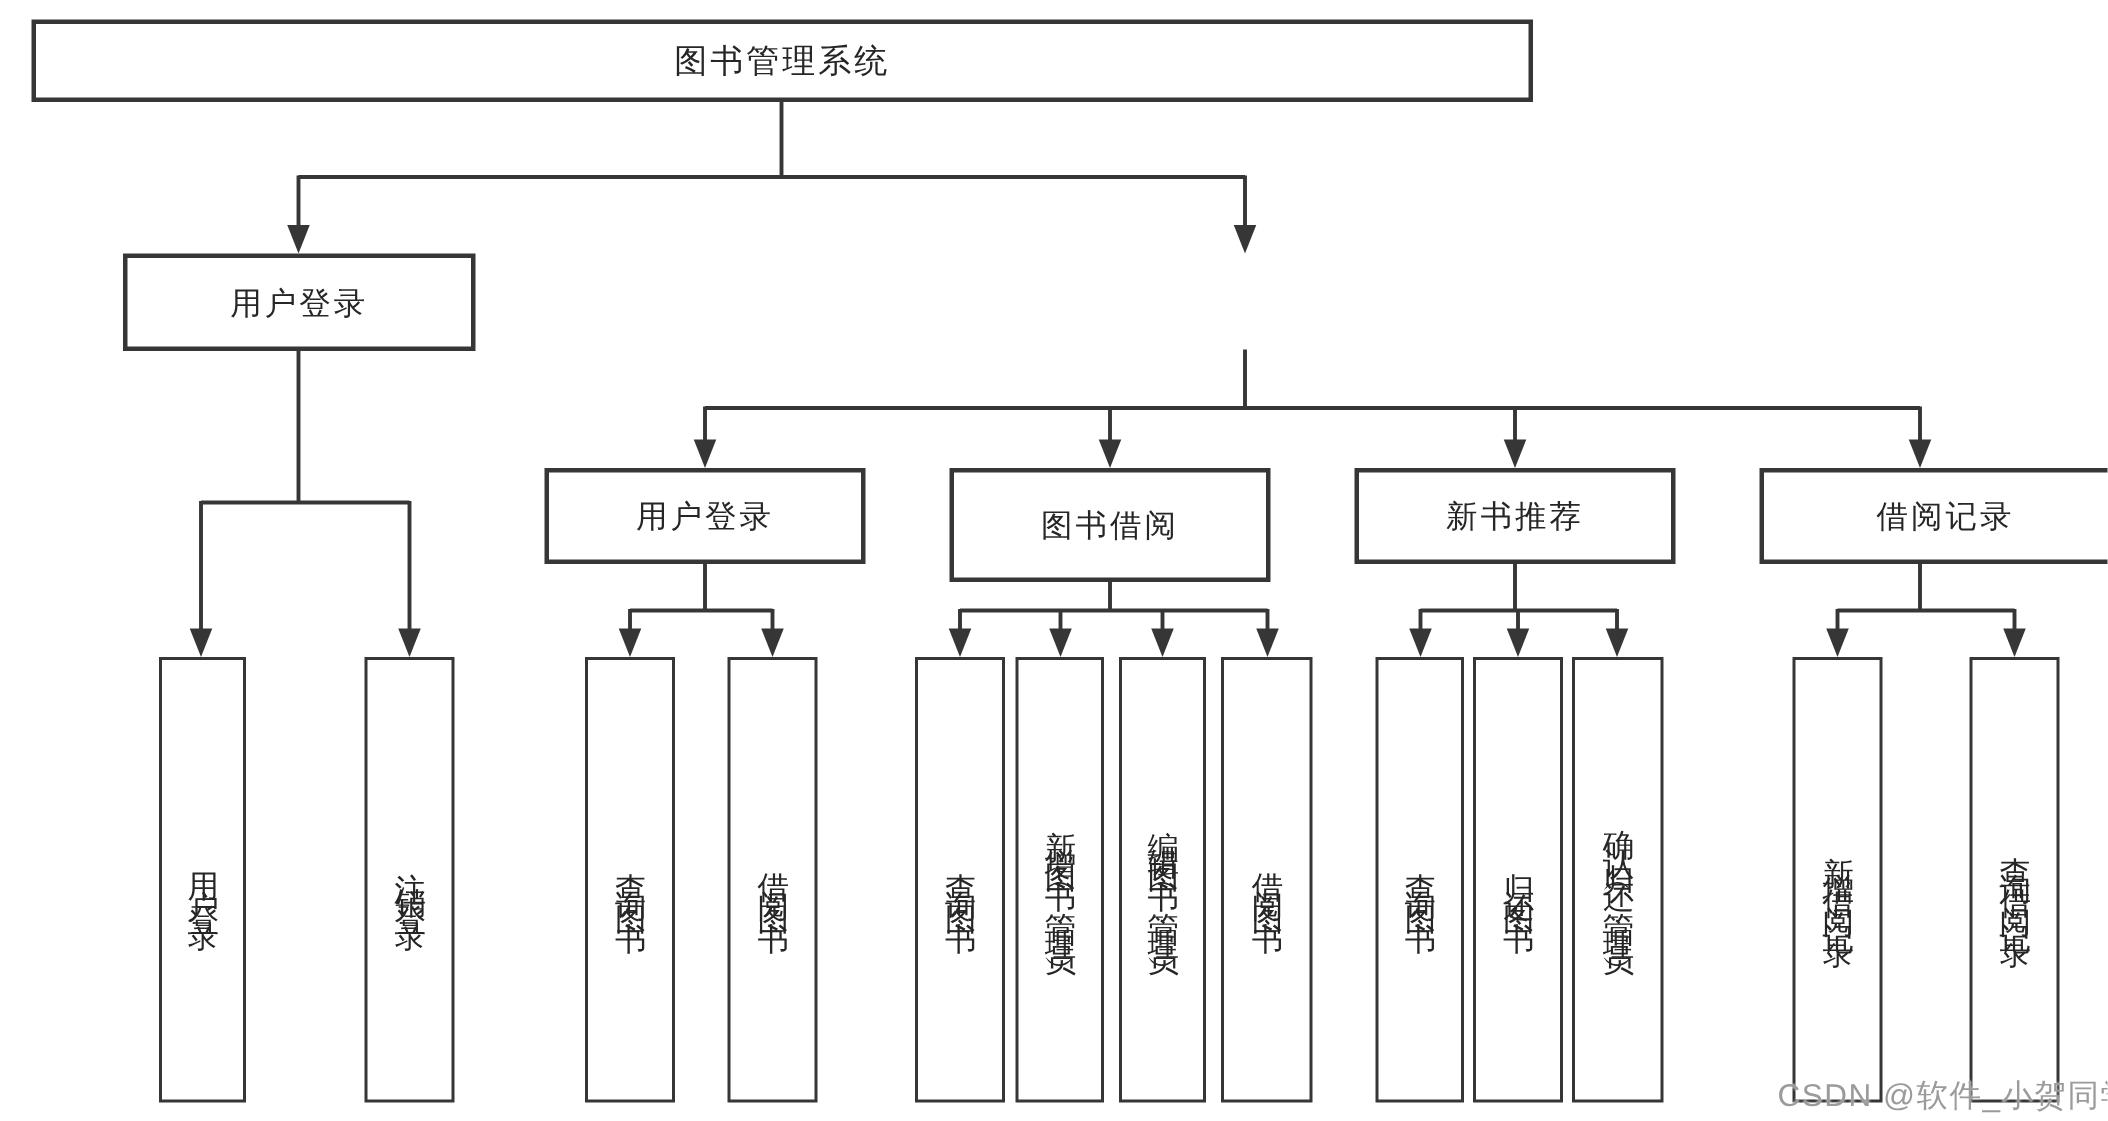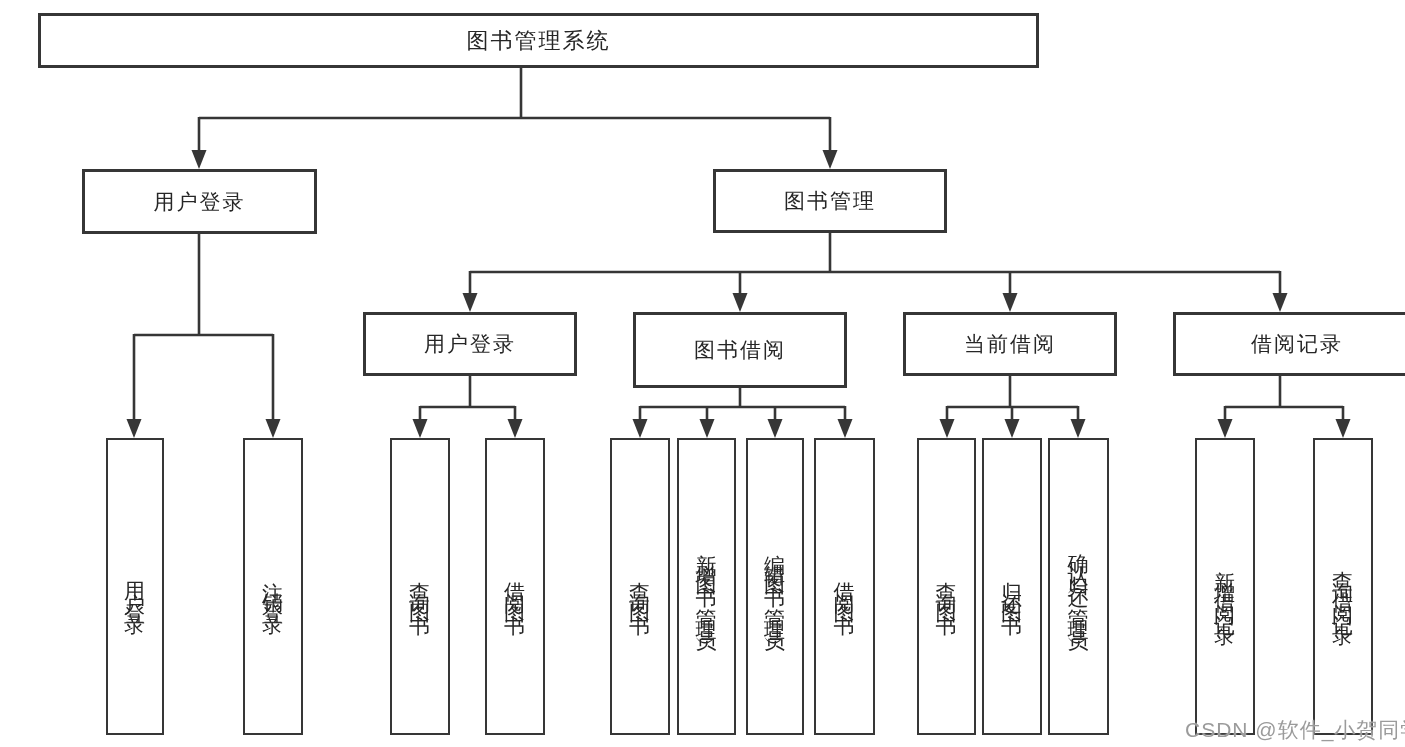--- a/index.html
+++ b/index.html
@@ -122,28 +122,27 @@
     <polygon class="ctri" points="1070.5,419 1085.5,419 1078,438"></polygon>
 
     <path class="cline" d="M1280 376 V408"></path>
     <path class="cline" d="M1225 407 H1343"></path>
     <path class="cline" d="M1225 406 V420"></path>
     <polygon class="ctri" points="1217.5,419 1232.5,419 1225,438"></polygon>
     <path class="cline" d="M1343 406 V420"></path>
     <polygon class="ctri" points="1335.5,419 1350.5,419 1343,438"></polygon>
   </svg>
 
-  <div class="node h root" style="left:38px;top:13px;width:1001px;height:55px">图书管理系统</div>
+  <div class="node h root" style="left:21px;top:13px;width:1001px;height:55px">图书管理系统</div>
 
   <div class="node h" style="left:82px;top:169px;width:235px;height:65px">用户登录</div>
-  <div class="node h" style="left:713px;top:169px;width:234px;height:64px">图书管理</div>
 
   <div class="node h" style="left:363px;top:312px;width:214px;height:64px">用户登录</div>
   <div class="node h" style="left:633px;top:312px;width:214px;height:76px">图书借阅</div>
-  <div class="node h" style="left:903px;top:312px;width:214px;height:64px">当前借阅</div>
+  <div class="node h" style="left:903px;top:312px;width:214px;height:64px">新书推荐</div>
   <div class="node h" style="left:1173px;top:312px;width:248px;height:64px">借阅记录</div>
 
   <div class="node v" style="left:106px;top:438px;width:58px;height:297px">
     <span class="vtext">用户登录</span>
   </div>
   <div class="node v" style="left:243px;top:438px;width:60px;height:297px">
     <span class="vtext">注销登录</span>
   </div>
 
   <div class="node v" style="left:390px;top:438px;width:60px;height:297px">

